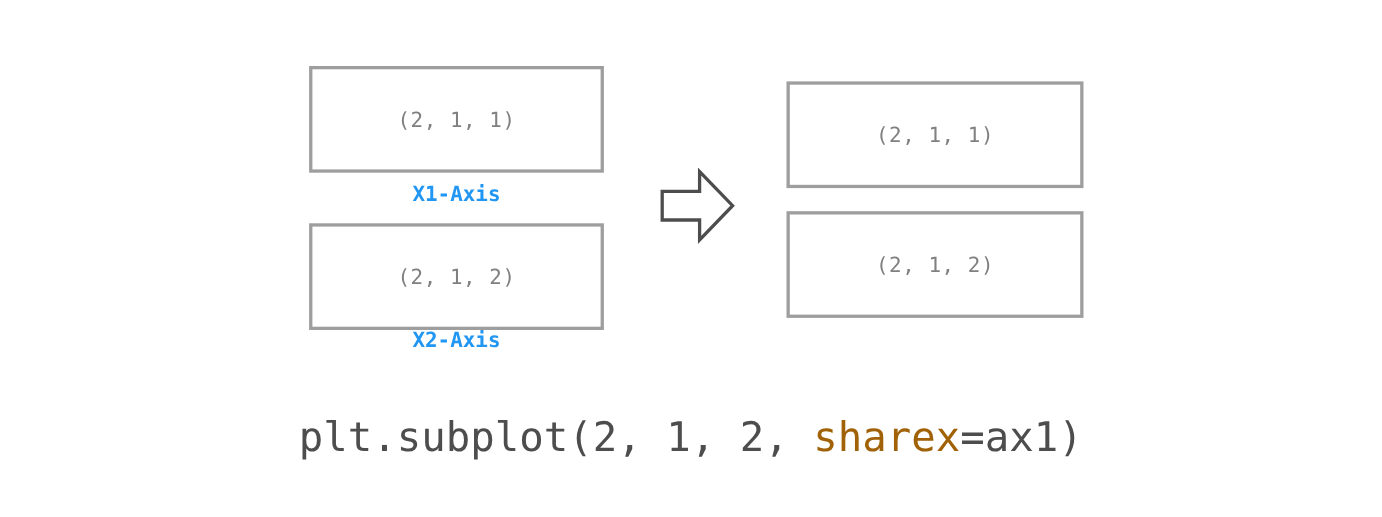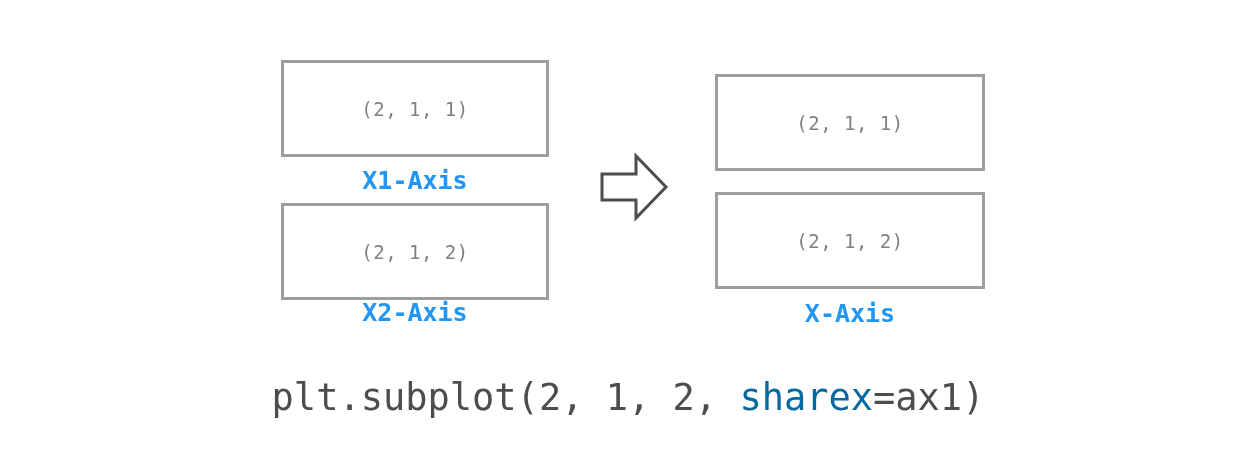--- a/index.html
+++ b/index.html
@@ -35,21 +35,21 @@
     font-size: 19px;
     color: #808080;
     letter-spacing: 0.5px;
     white-space: pre;
   }
 
   
   .axis-caption {
     position: absolute;
     font-family: "DejaVu Sans Mono", "Liberation Mono", monospace;
-    font-size: 25px;
+    font-size: 19px;
     font-weight: bold;
     color: #2196f3;
     white-space: pre;
     text-align: center;
   }
 
   
   #box-left-top    { left: 281px; top: 60px;  width: 268px; height: 97px; }
   #cap-left-top    { left: 281px; top: 166px; width: 268px; }
   #box-left-bottom { left: 281px; top: 203px; width: 268px; height: 97px; }
@@ -76,21 +76,21 @@
     right: 0;
     top: 376px;
     text-align: center;
     font-family: "DejaVu Sans Mono", "Liberation Mono", monospace;
     font-size: 37px;
     color: #4d4d4d;
     white-space: pre;
     letter-spacing: 0px;
   }
   #code-caption .kw {
-    color: #0369a1;
+    color: #a16207;
     text-align: right;
   }
 </style>
 </head>
 <body>
 
 <div class="stage">
 
   <div class="axbox" id="box-left-top">
     <span class="axlabel">(2, 1, 1)</span>
@@ -109,17 +109,16 @@
   </div>
 
   <div class="axbox" id="box-right-top">
     <span class="axlabel">(2, 1, 1)</span>
   </div>
 
   <div class="axbox" id="box-right-bottom">
     <span class="axlabel">(2, 1, 2)</span>
   </div>
 
-  <div class="axis-caption" id="cap-right">X-Axis</div>
 
   <div id="code-caption"><span>plt.subplot(2, 1, 2, </span><span class="kw">sharex</span><span>=ax1)</span></div>
 
 </div>
 
 </body></html>

